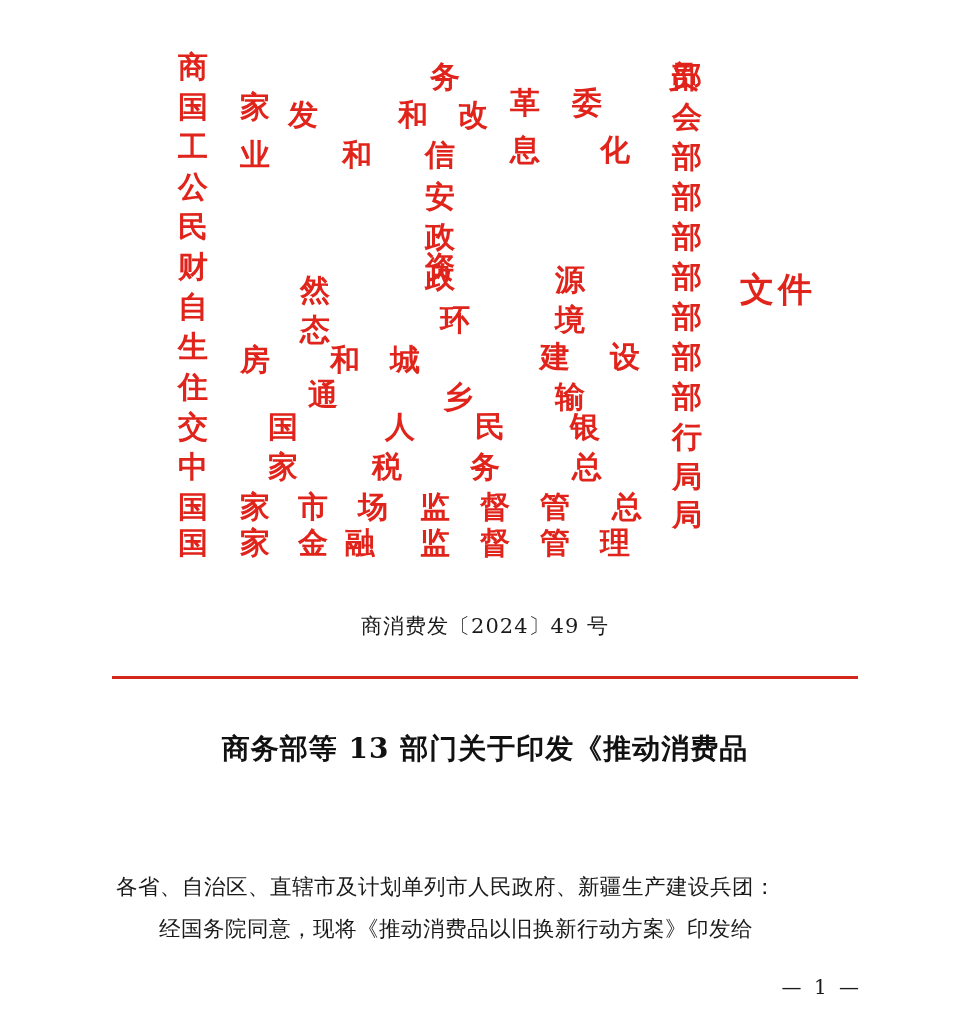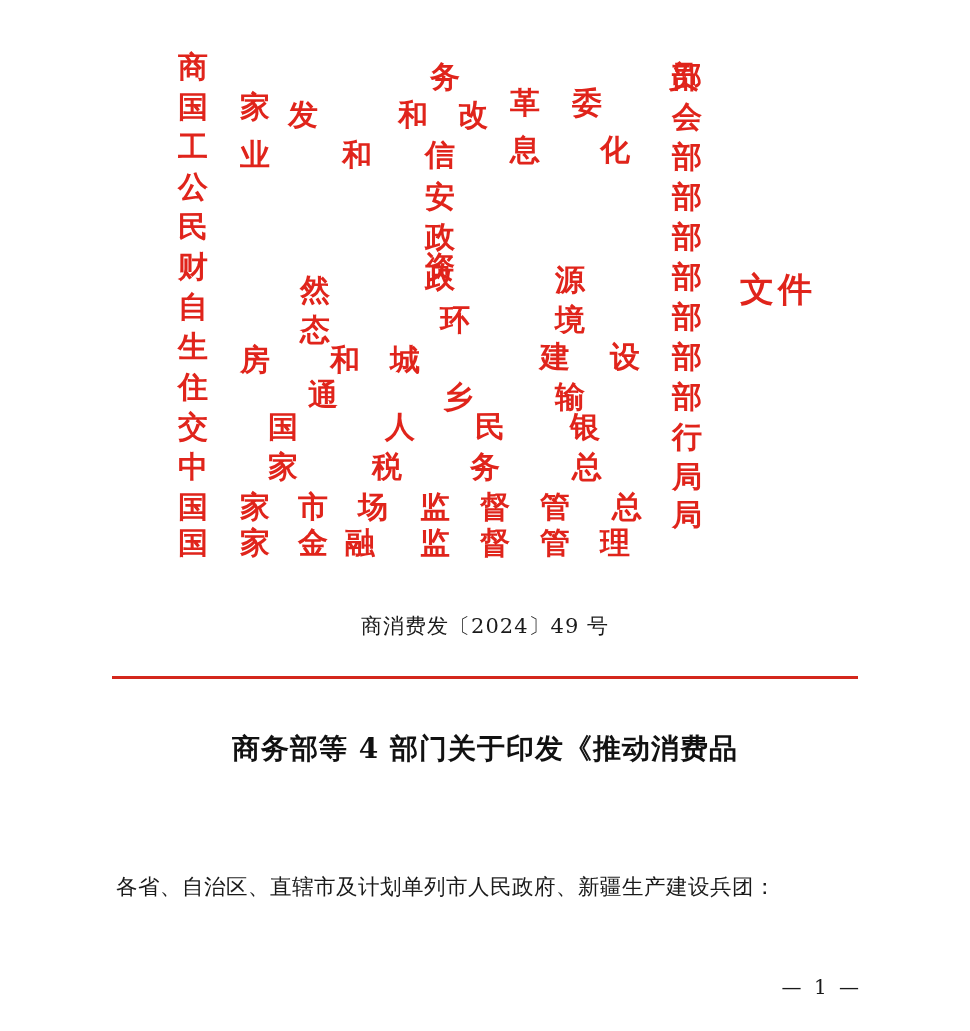--- a/index.html
+++ b/index.html
@@ -171,20 +171,21 @@
     <span style="position: absolute; left: 672px; top: 500px; color: rgb(224, 36, 27); font-size: 30px; font-weight: 700; line-height: 1; font-family: &quot;DejaVu Serif&quot;, &quot;Liberation Serif&quot;, serif;">局</span>
     <span style="position: absolute; left: 740px; top: 272px; color: rgb(224, 36, 27); font-size: 34px; font-weight: 700; line-height: 1; font-family: &quot;DejaVu Serif&quot;, &quot;Liberation Serif&quot;, serif;">文</span>
     <span style="position: absolute; left: 778px; top: 272px; color: rgb(224, 36, 27); font-size: 34px; font-weight: 700; line-height: 1; font-family: &quot;DejaVu Serif&quot;, &quot;Liberation Serif&quot;, serif;">件</span>
   </div>
 
 <div id="doc-number">商消费发〔2024〕49 号</div>
 
 <div id="red-rule"></div>
 
 <div id="doc-title">
-    <div>商务部等 4 部门关于印发《推动消费品</div>
+    <div>商务部等 13 部门关于印发《推动消费品</div>
   </div>
 
 <div id="doc-body">
     <div>各省、自治区、直辖市及计划单列市人民政府、新疆生产建设兵团：</div>
+    <div class="para-indent">经国务院同意，现将《推动消费品以旧换新行动方案》印发给</div>
   </div>
 
 <div id="page-number">— 1 —</div>
 
 </body></html>

